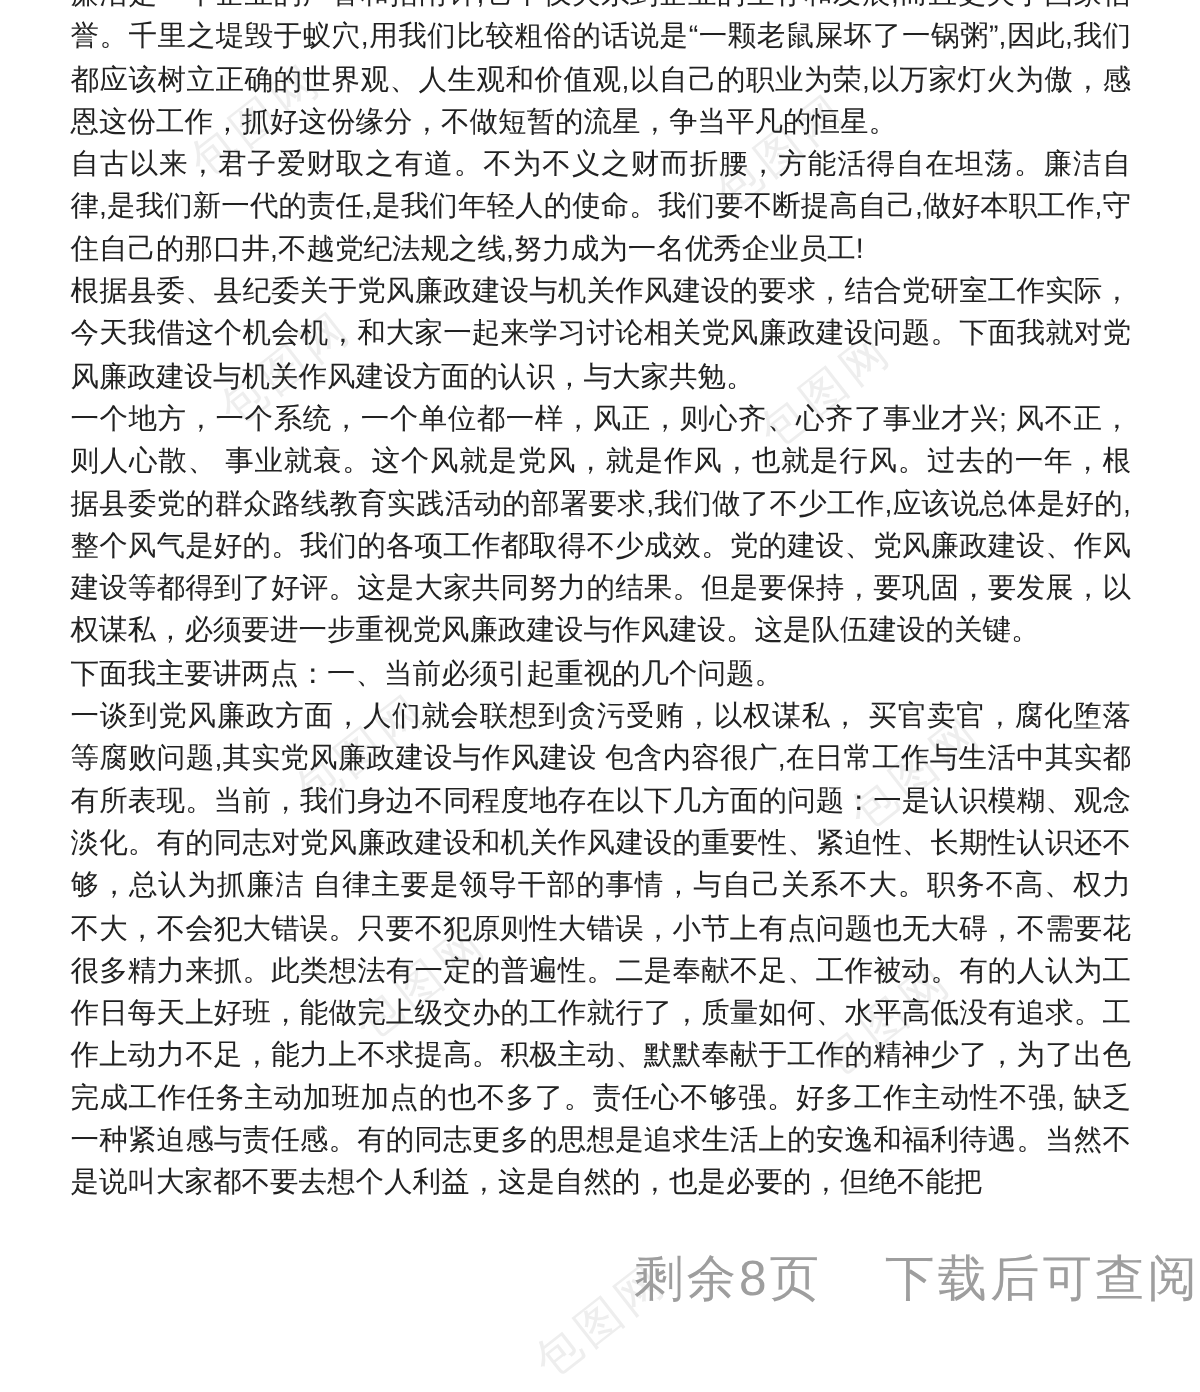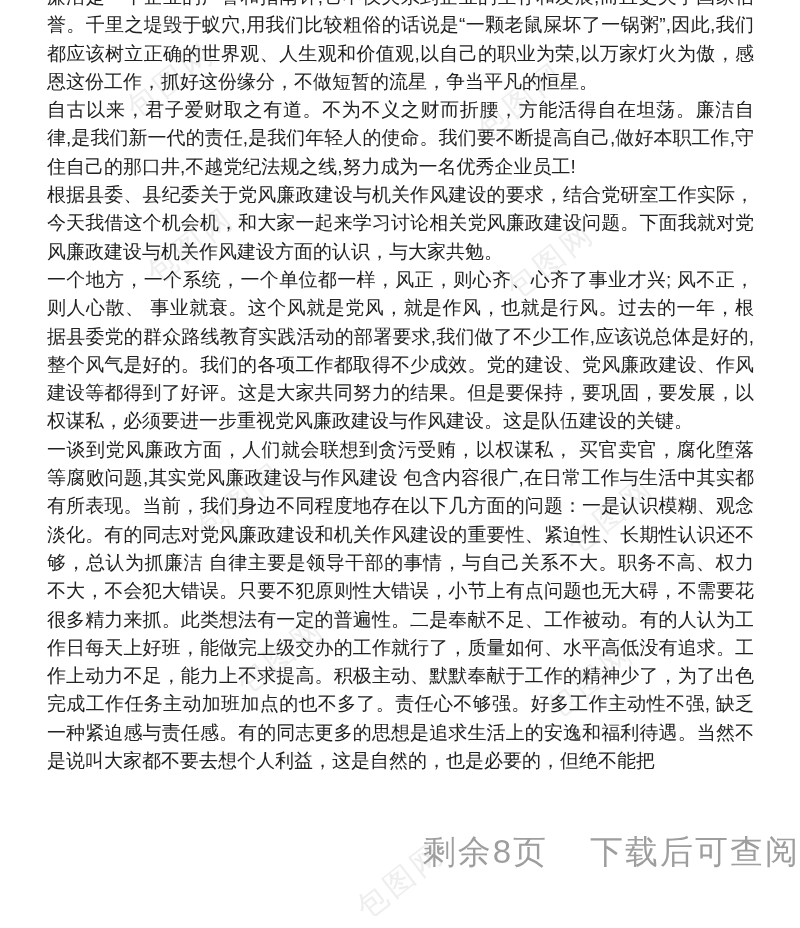--- a/index.html
+++ b/index.html
@@ -71,20 +71,21 @@
       <span class="wm-item" style="left: 230px; top: 635px;">包图网</span>
       <span class="wm-item" style="left: 540px; top: 660px;">包图网</span>
       <span class="wm-item" style="left: 350px; top: 860px;">包图网</span>
     </div>
 
   <div class="doc-body" id="doc-body">
       <p>廉洁是一个企业的声誉和指南针,它不仅关系到企业的生存和发展,而且更关乎国家信誉。千里之堤毁于蚁穴,用我们比较粗俗的话说是“一颗老鼠屎坏了一锅粥”,因此,我们都应该树立正确的世界观、人生观和价值观,以自己的职业为荣,以万家灯火为傲，感恩这份工作，抓好这份缘分，不做短暂的流星，争当平凡的恒星。</p>
       <p>自古以来，君子爱财取之有道。不为不义之财而折腰，方能活得自在坦荡。廉洁自律,是我们新一代的责任,是我们年轻人的使命。我们要不断提高自己,做好本职工作,守住自己的那口井,不越党纪法规之线,努力成为一名优秀企业员工!</p>
       <p>根据县委、县纪委关于党风廉政建设与机关作风建设的要求，结合党研室工作实际，今天我借这个机会机，和大家一起来学习讨论相关党风廉政建设问题。下面我就对党风廉政建设与机关作风建设方面的认识，与大家共勉。</p>
       <p>一个地方，一个系统，一个单位都一样，风正，则心齐、心齐了事业才兴; 风不正， 则人心散、 事业就衰。这个风就是党风，就是作风，也就是行风。过去的一年，根据县委党的群众路线教育实践活动的部署要求,我们做了不少工作,应该说总体是好的,整个风气是好的。我们的各项工作都取得不少成效。党的建设、党风廉政建设、作风建设等都得到了好评。这是大家共同努力的结果。但是要保持，要巩固，要发展，以权谋私，必须要进一步重视党风廉政建设与作风建设。这是队伍建设的关键。</p>
+      <p>下面我主要讲两点：一、当前必须引起重视的几个问题。</p>
       <p>一谈到党风廉政方面，人们就会联想到贪污受贿，以权谋私， 买官卖官，腐化堕落等腐败问题,其实党风廉政建设与作风建设 包含内容很广,在日常工作与生活中其实都有所表现。当前，我们身边不同程度地存在以下几方面的问题：一是认识模糊、观念淡化。有的同志对党风廉政建设和机关作风建设的重要性、紧迫性、长期性认识还不够，总认为抓廉洁 自律主要是领导干部的事情，与自己关系不大。职务不高、权力不大，不会犯大错误。只要不犯原则性大错误，小节上有点问题也无大碍，不需要花很多精力来抓。此类想法有一定的普遍性。二是奉献不足、工作被动。有的人认为工作日每天上好班，能做完上级交办的工作就行了，质量如何、水平高低没有追求。工作上动力不足，能力上不求提高。积极主动、默默奉献于工作的精神少了，为了出色完成工作任务主动加班加点的也不多了。责任心不够强。好多工作主动性不强, 缺乏一种紧迫感与责任感。有的同志更多的思想是追求生活上的安逸和福利待遇。当然不是说叫大家都不要去想个人利益，这是自然的，也是必要的，但绝不能把</p>
     </div>
 
   <div class="page-footer">
     <span>剩余8页</span><span class="footer-gap"></span><span>下载后可查阅</span>
   </div>
 
 </div>
 
 </body></html>

